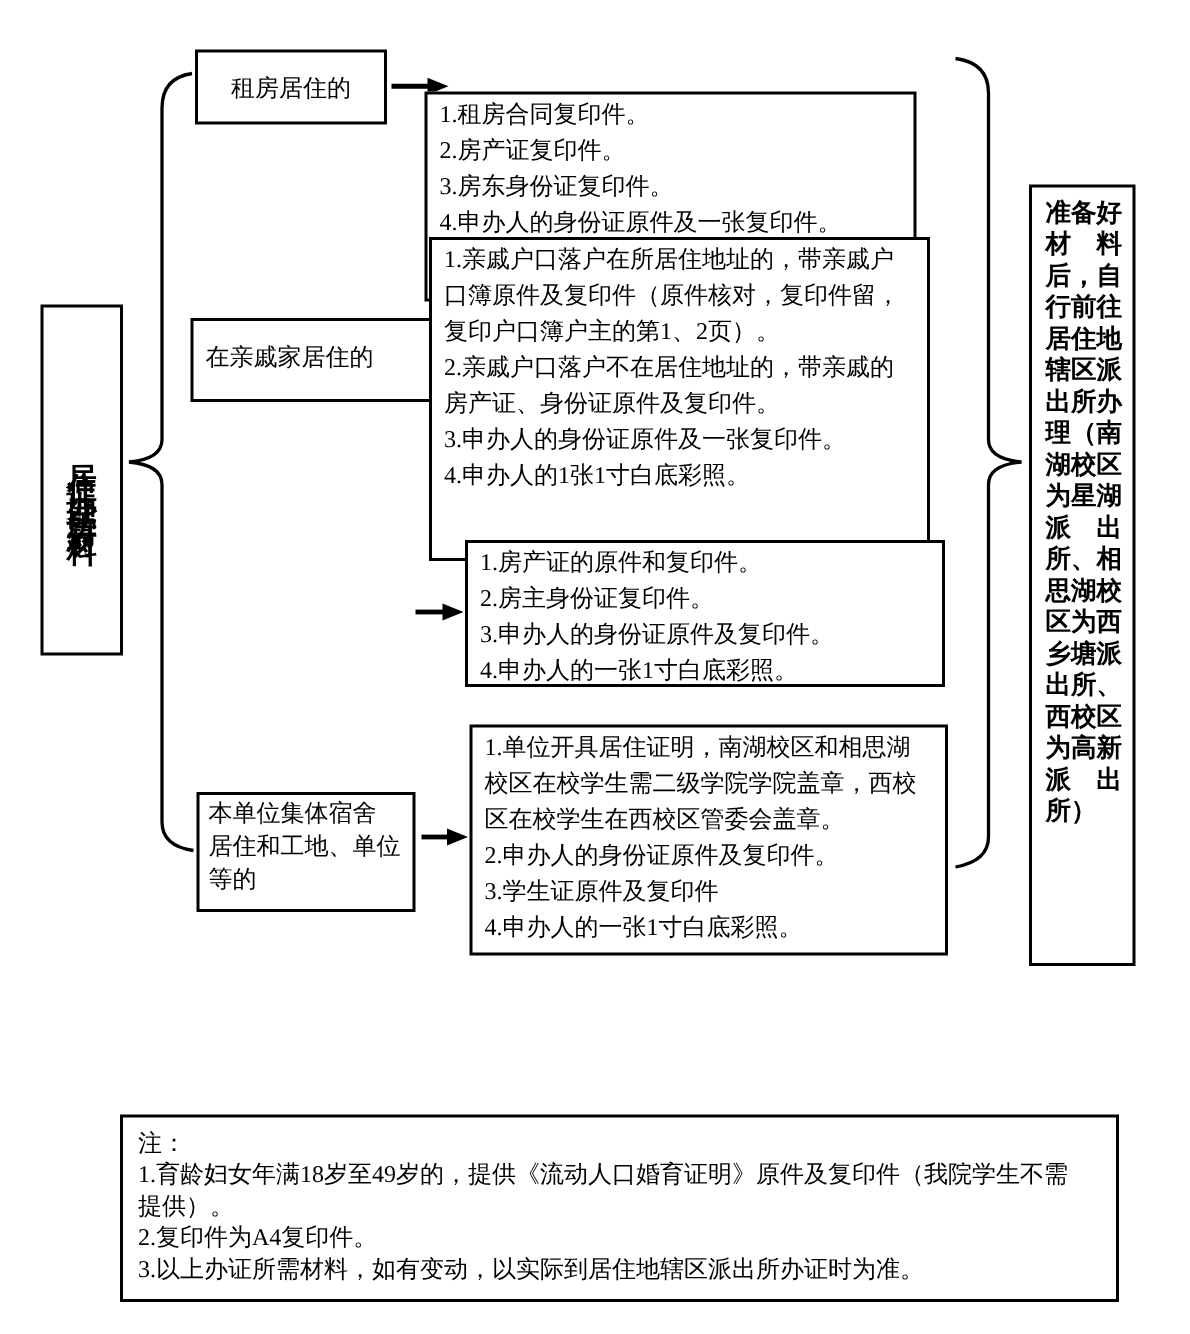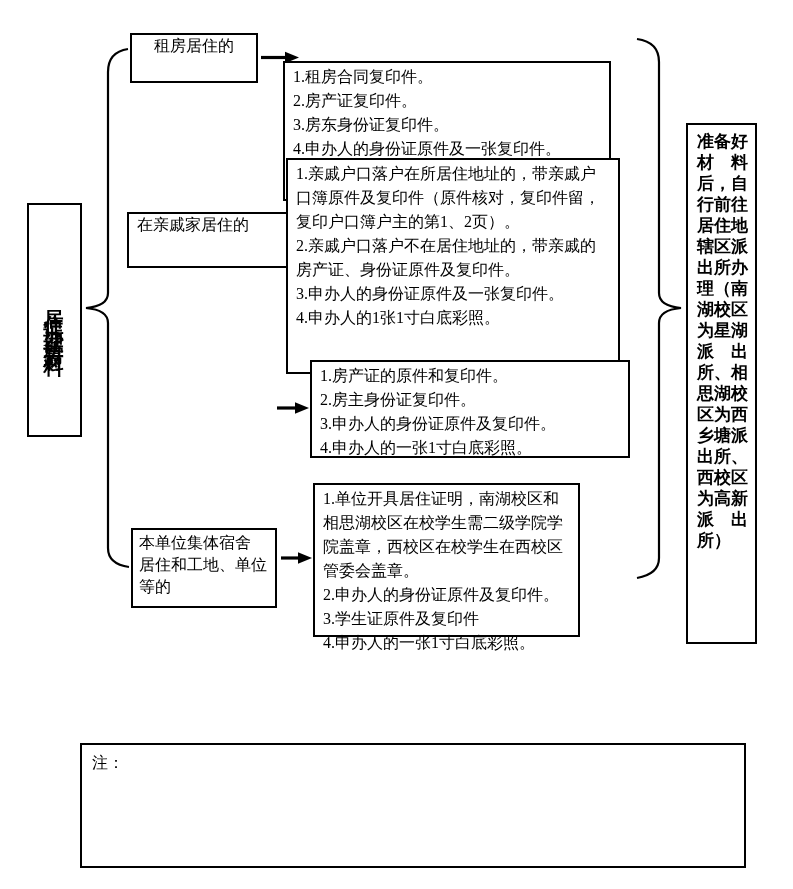--- a/index.html
+++ b/index.html
@@ -9,30 +9,30 @@
   .brace { fill: none; stroke: #000; stroke-width: 2.2; }
   .arrow-shaft { stroke: #000; stroke-width: 3.2; }
   .arrow-head { fill: #000; stroke: none; }
   .box { position: absolute; background: #fff; border: 2px solid #000; box-sizing: border-box; }
   .root-box {
     left: 27px; top: 203px; width: 55px; height: 234px;
     display: flex; align-items: center; justify-content: center;
     writing-mode: vertical-rl; text-orientation: upright;
     font-weight: bold; font-size: 20px; letter-spacing: 6px;
   }
-  .cat-box { font-size: 16px; line-height: 22px; padding: 0 8px; white-space: pre-line; }
+  .cat-box { font-size: 16px; line-height: 22px; padding: 14px 8px; white-space: pre-line; }
   .cat-1 { left: 130px; top: 33px;  width: 128px; height: 50px; text-align: center; }
   .cat-2 { left: 127px; top: 212px; width: 162px; height: 56px; }
   .cat-3 { left: 132px; top: 380px; width: 141px; height: 58px; }
   .cat-4 { left: 131px; top: 528px; width: 146px; height: 80px; padding: 2px 6px; }
   .det-box { font-size: 16px; line-height: 24px; padding: 2px 8px; white-space: pre-line; }
   .det-1 { left: 283px; top: 17px;  width: 328px; height: 140px; margin-top: 44px; }
   .det-2 { left: 286px; top: 158px; width: 334px; height: 216px; }
   .det-3 { left: 310px; top: 360px; width: 320px; height: 98px; }
-  .det-4 { left: 313px; top: 483px; width: 267px; height: 154px; }
+  .det-4 { left: 313px; top: 483px; width: 319px; height: 154px; }
   .dest-box {
     left: 686px; top: 123px; width: 71px; height: 521px;
     font-weight: bold; font-size: 17px; line-height: 21px;
     padding: 6px 6px 0 9px; white-space: pre-line;
   }
   .notes-box {
     left: 80px; top: 743px; width: 666px; height: 125px;
     font-size: 16px; line-height: 21px; padding: 7px 20px 0 10px;
   }
   .notes-items { white-space: pre-line; }
@@ -107,15 +107,18 @@
 区为西
 乡塘派
 出所、
 西校区
 为高新
 派　出
 所）</div>
 
   <div class="box notes-box">
     <div>注：</div>
+    <div class="notes-items">1.育龄妇女年满18岁至49岁的，提供《流动人口婚育证明》原件及复印件（我院学生不需提供）。
+2.复印件为A4复印件。
+3.以上办证所需材料，如有变动，以实际到居住地辖区派出所办证时为准。</div>
   </div>
 
 </div>
 
 </body></html>

